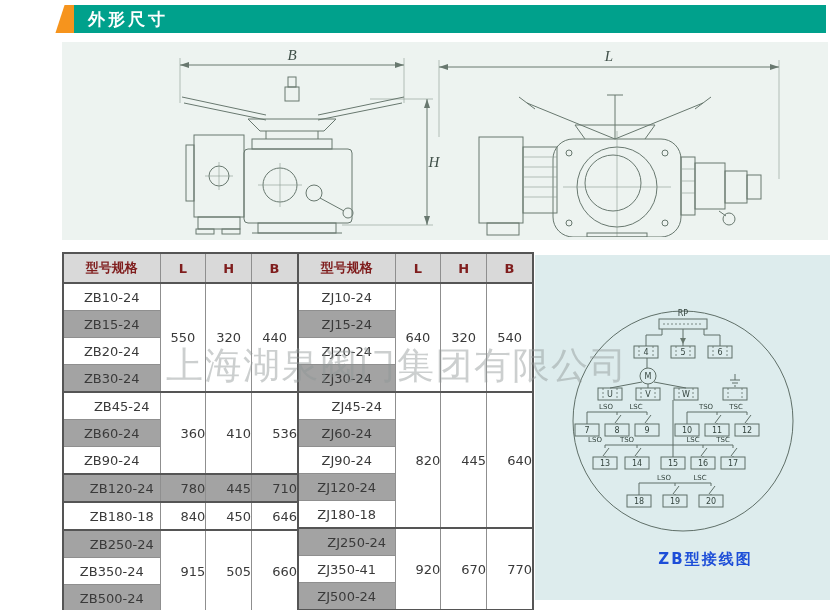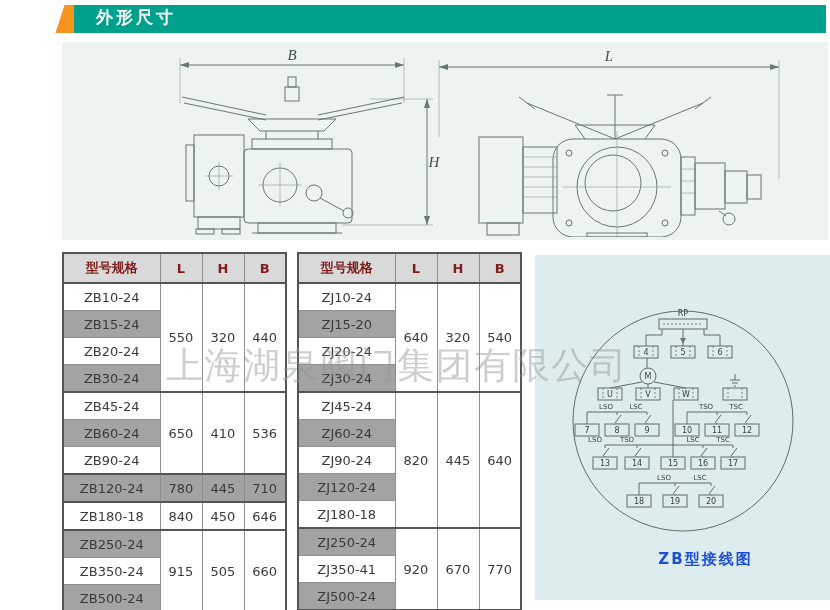--- a/index.html
+++ b/index.html
@@ -4,36 +4,36 @@
 <style>
   html,body{margin:0;padding:0;}
   body{font-family:"DejaVu Sans","Liberation Sans",sans-serif;background:#ffffff;}
   .page{position:relative;width:830px;height:610px;background:#ffffff;overflow:hidden;}
 
   
   .header{position:absolute;left:58px;top:5px;width:770px;height:28px;}
   .header .bar{position:absolute;left:16px;right:2px;top:0;bottom:0;background:#00a18c;}
   .header .mark{position:absolute;left:2px;top:0;width:24px;height:28px;background:#f6941d;transform:skewX(-18deg);}
   .header .mark-slash{position:absolute;left:22px;top:0;width:4px;height:28px;background:#ffffff;transform:skewX(-18deg);}
-  .header .title{position:absolute;left:38px;top:0;line-height:28px;color:#ffffff;font-size:17px;font-weight:bold;letter-spacing:3px;font-family:Liberation Mono, monospace;}
+  .header .title{position:absolute;left:30px;top:0;line-height:28px;color:#ffffff;font-size:17px;font-weight:bold;letter-spacing:3px;}
 
   
   .draw-panel{position:absolute;left:62px;top:42px;width:766px;height:198px;background:#edf3f0;}
   .draw-panel svg{position:absolute;top:3px;}
   .lineart{stroke:#68786f;stroke-width:1;fill:none;}
   .lineart-thin{stroke:#8a9a90;stroke-width:.6;fill:none;}
   .dimlabel{font-family:"Liberation Serif","DejaVu Serif",serif;font-style:italic;font-size:15px;fill:#3f4f48;}
   .arrowhead{fill:#68786f;stroke:none;}
 
   
   table.dim-table{position:absolute;top:252px;border-collapse:collapse;table-layout:fixed;background:#ffffff;font-size:13px;color:#3a3a3a;border:2px solid #555555;}
   table.dim-table th,table.dim-table td{border:1px solid #8f8f8f;text-align:center;padding:0;height:26px;overflow:hidden;white-space:nowrap;}
   table.dim-table thead th{background:#d9d9d9;height:28px;border-bottom:2px solid #555555;font-weight:600;color:#7f1d1d;}
   table.dim-table td.stripe{background:#a3a3a3;}
-  table.dim-table tr.gstart td{border-top:2px solid #555555;}
+  table.dim-table tr.gstart td{border-top:2px solid #555555;padding-left:20px;}
   #table-zb{left:62px;}
   #table-zj{left:297px;}
 
   
   .watermark{position:absolute;left:166px;top:341px;font-size:37px;color:#8f9696;opacity:.45;letter-spacing:1.5px;white-space:nowrap;z-index:9;font-weight:500;}
 
   
   .wiring-panel{position:absolute;left:535px;top:255px;width:293px;height:345px;background:#ddeced;padding-left:48px;}
   .wiring-panel svg{position:absolute;left:0;top:0;}
   .wire{stroke:#5f6f68;stroke-width:1;fill:none;}
@@ -193,21 +193,21 @@
           <td class="stripe">ZB15-24</td>
         </tr>
         <tr>
           <td>ZB20-24</td>
         </tr>
         <tr>
           <td class="stripe">ZB30-24</td>
         </tr>
         <tr class="gstart">
           <td>ZB45-24</td>
-          <td rowspan="3">650</td>
+          <td rowspan="3">360</td>
           <td rowspan="3">410</td>
           <td rowspan="3">536</td>
         </tr>
         <tr>
           <td class="stripe">ZB60-24</td>
         </tr>
         <tr>
           <td>ZB90-24</td>
         </tr>
         <tr class="gstart">
@@ -252,21 +252,21 @@
         </tr>
       </thead>
       <tbody>
         <tr>
           <td>ZJ10-24</td>
           <td rowspan="4">640</td>
           <td rowspan="4">320</td>
           <td rowspan="4">540</td>
         </tr>
         <tr>
-          <td class="stripe">ZJ15-20</td>
+          <td class="stripe">ZJ15-24</td>
         </tr>
         <tr>
           <td>ZJ20-24</td>
         </tr>
         <tr>
           <td class="stripe">ZJ30-24</td>
         </tr>
         <tr class="gstart">
           <td>ZJ45-24</td>
           <td rowspan="5">820</td>

